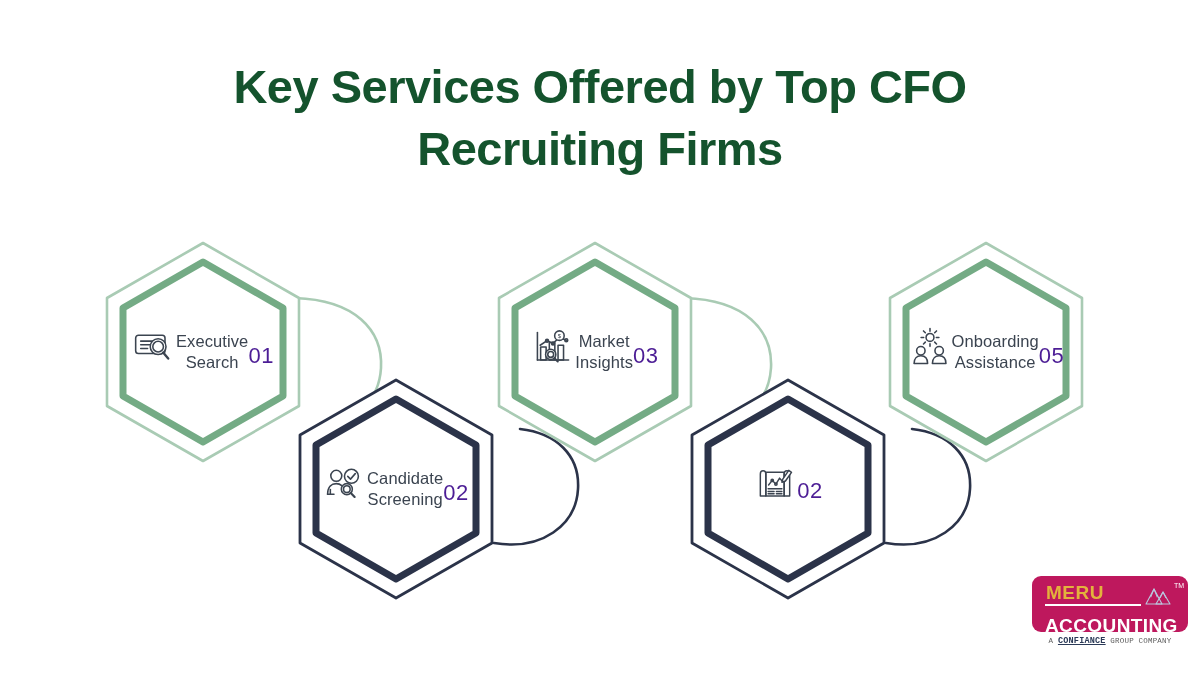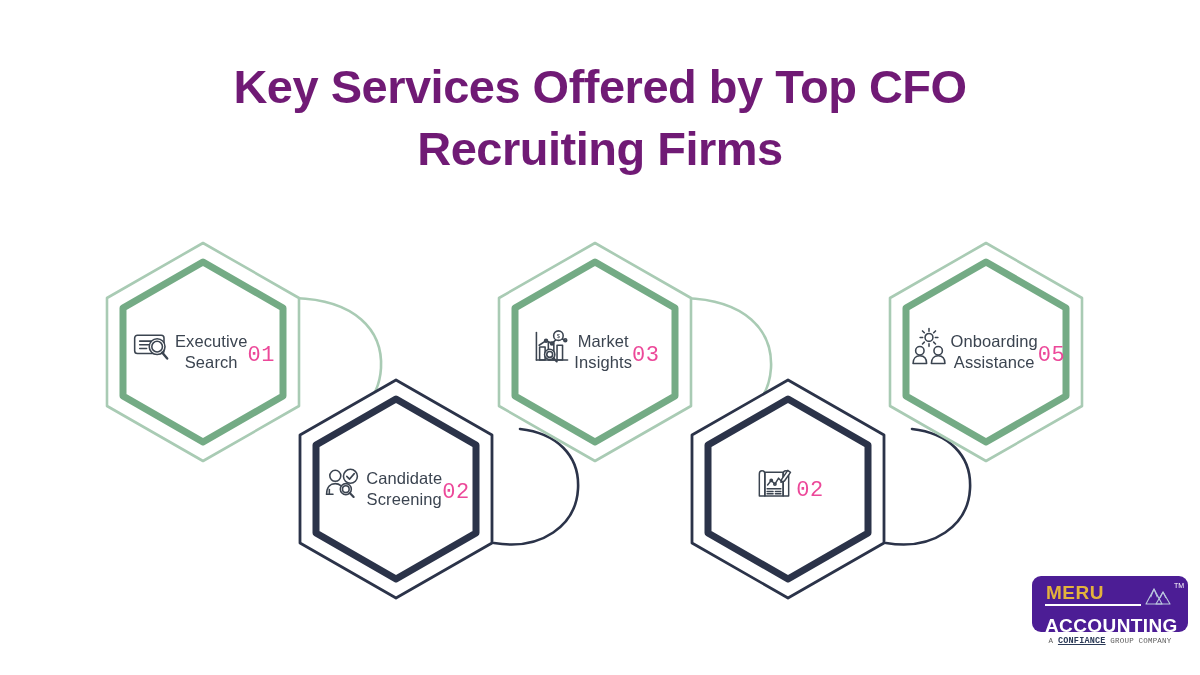--- a/index.html
+++ b/index.html
@@ -14,21 +14,21 @@
 
   
   .title-wrap{
     position:absolute;left:0;top:56px;width:1200px;
     text-align:center;
     pointer-events:none;
   }
   .title-line{
     font-size:47px;
     font-weight:bold;
-    color:#701a75;
+    color:#14532d;
     letter-spacing:-0.5px;
     line-height:1.32;
     white-space:pre;
   }
   .title-line.l1{ margin-left:0px; }
   .title-line.l2{ margin-left:0px; }
 
   
   .node{
     position:absolute;
@@ -55,46 +55,45 @@
   .node .label{
     font-size:16.5px;
     color:#3b4450;
     line-height:1.26;
     text-align:center;
     white-space:pre-line;
     letter-spacing:0.1px;
   }
   .node .num{
     font-size:22px;
-    color:#ec4899;
+    color:#4c1d95;
     margin-top:7px;
     letter-spacing:0.6px;
     line-height:1;
-    font-family:Liberation Mono, monospace;
   }
   .node.tight .label{ line-height:1.20; }
   .node.tight .num{ margin-top:4px; }
 
   
   .connector{
     position:absolute;
     overflow:visible;
     pointer-events:none;
   }
 
   
   .logo{
     position:absolute;
     left:1032px;top:576px;
     width:156px;height:78px;
   }
   .logo-box{
     position:relative;
     width:156px;height:56px;
-    background:#4c1d95;
+    background:#be185d;
     border-radius:9px;
     overflow:hidden;
   }
   .logo-meru{
     position:absolute;left:14px;top:7px;
     font-size:19px;font-weight:bold;
     color:#e3b23c;
     letter-spacing:0.5px;
     line-height:1;
   }

